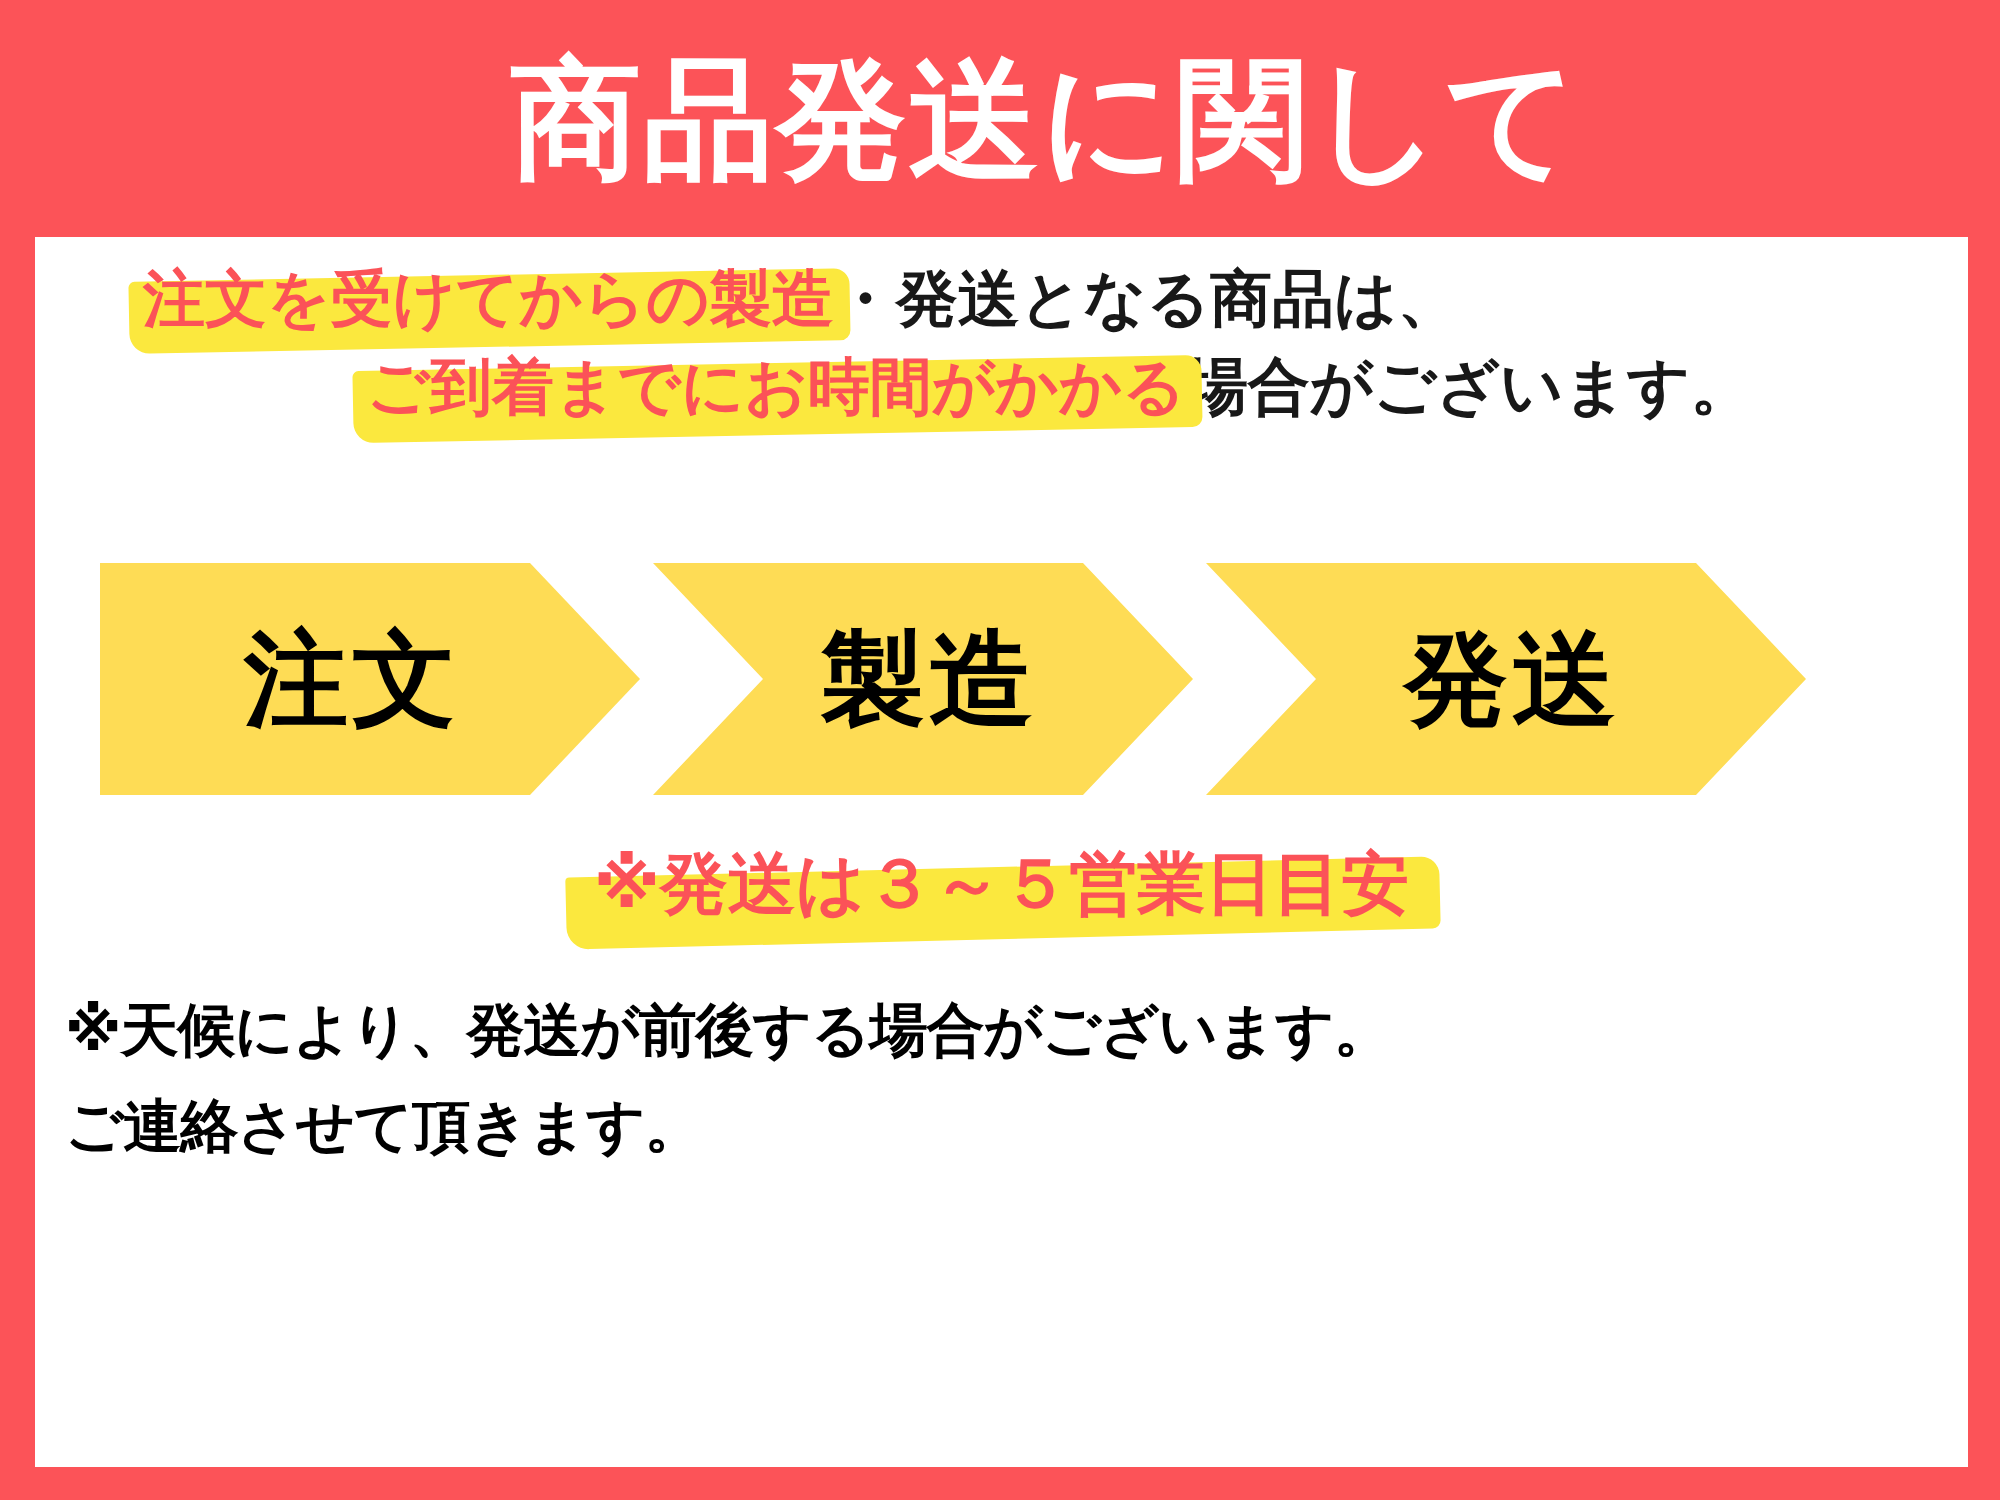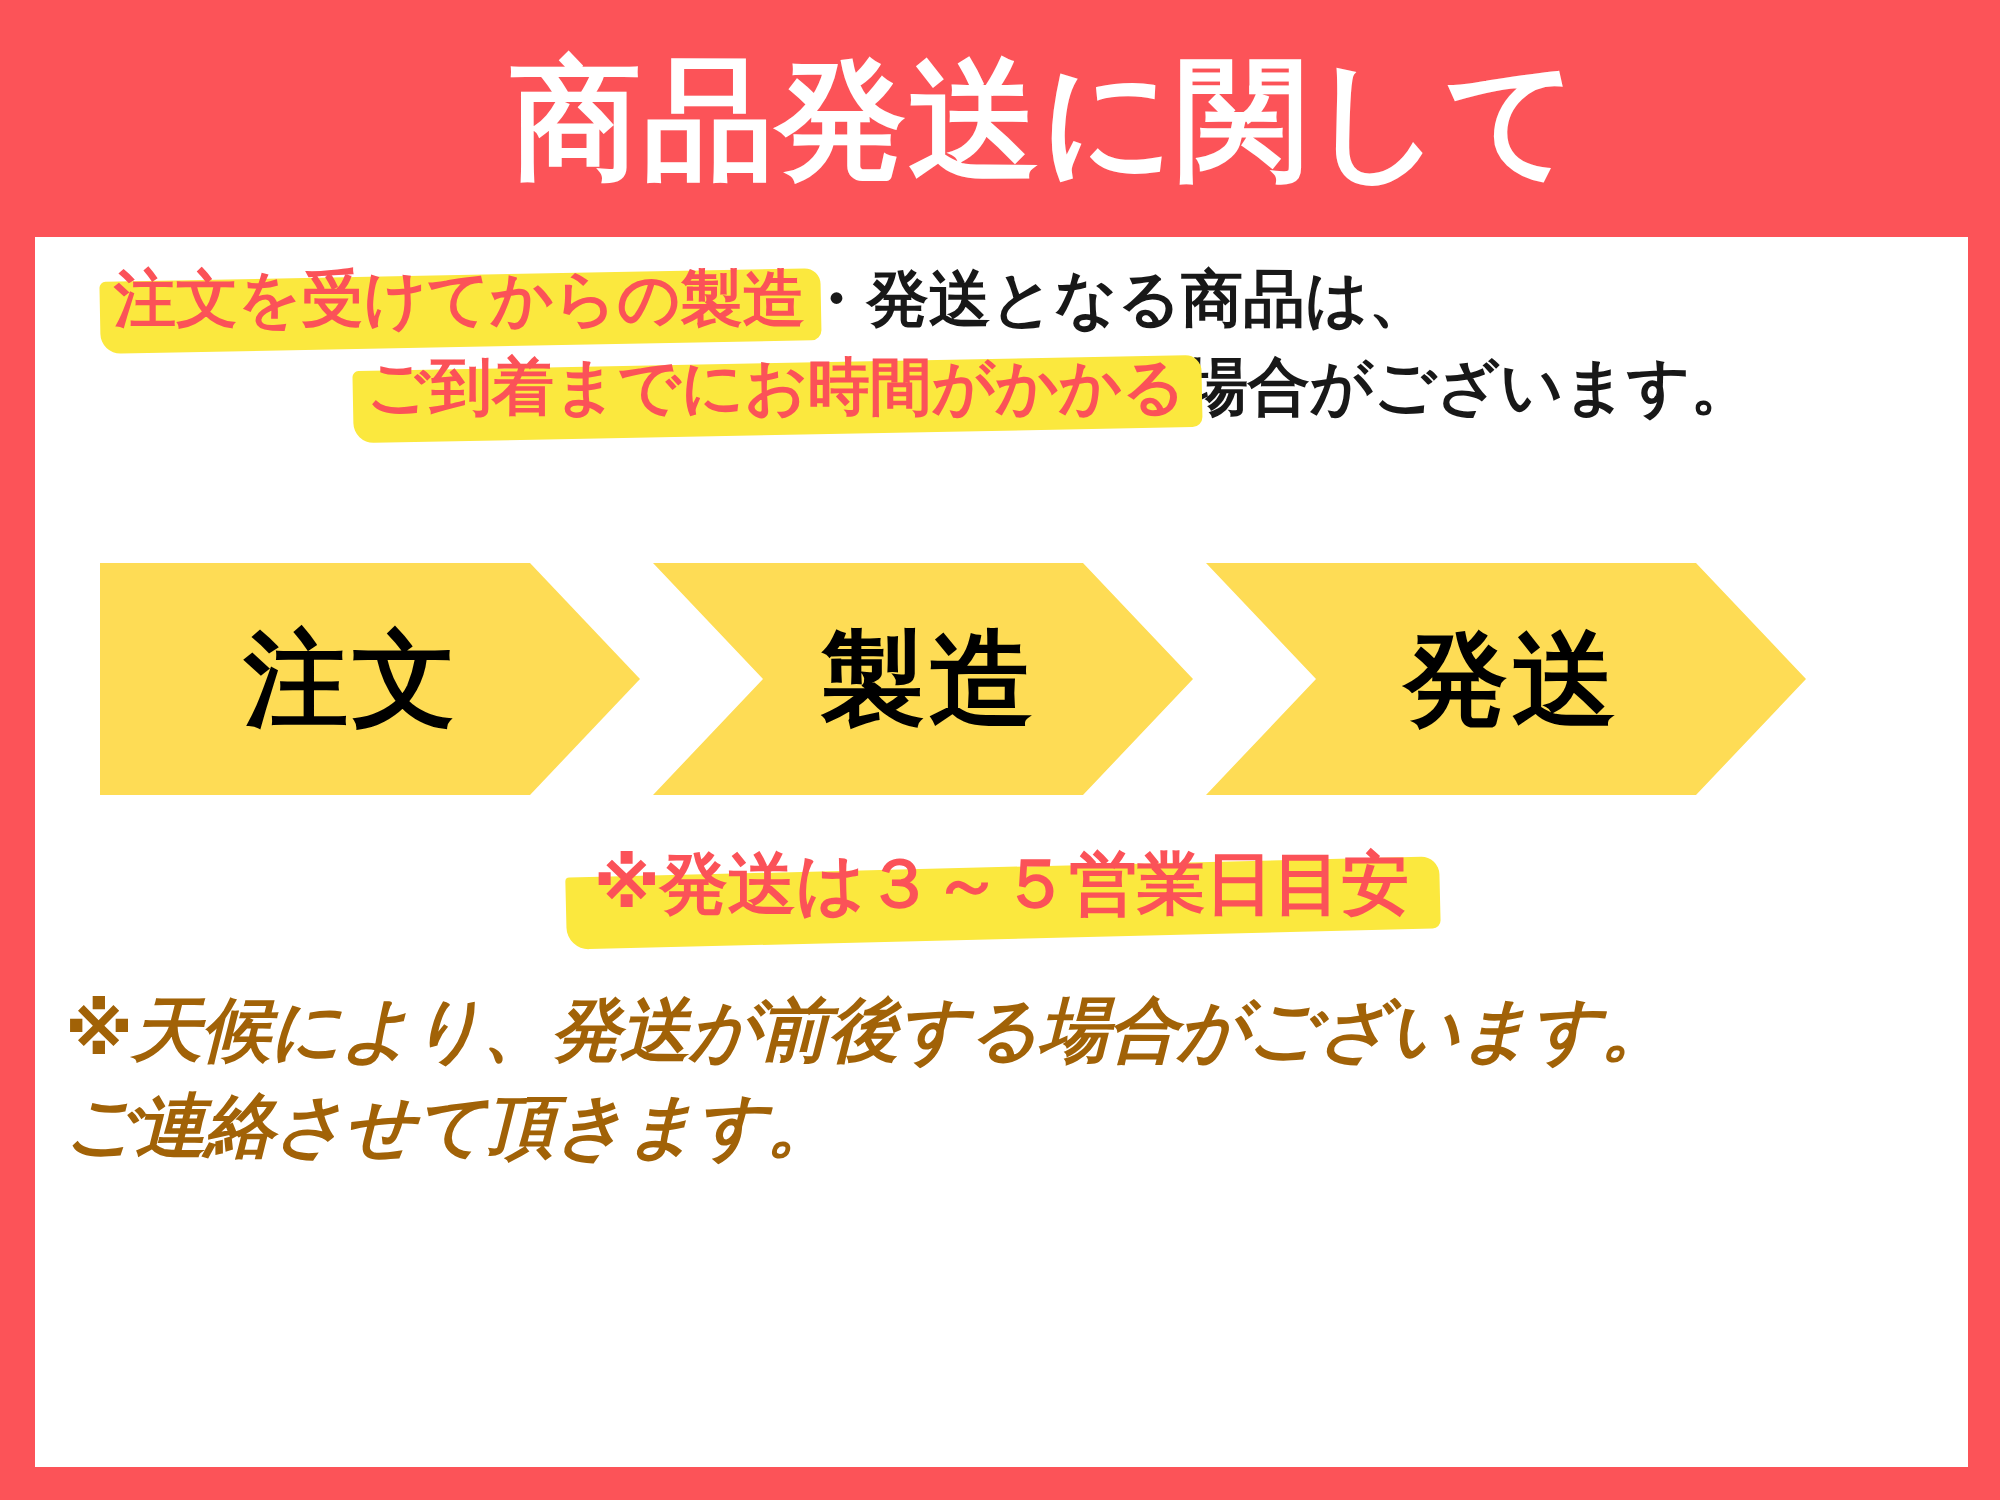--- a/index.html
+++ b/index.html
@@ -63,21 +63,21 @@
   }
   .lead-line {
     position: relative;
     height: 88px;
     white-space: nowrap;
     font-size: 62px;
     font-weight: 700;
     line-height: 88px;
     color: #1a1a1a;
   }
-  .lead-line.l1 { padding-left: 79px; }
+  .lead-line.l1 { padding-left: 108px; }
   .lead-line.l2 { padding-left: 116px; text-align: center; }
 
   .hl-wrap {
     position: relative;
     display: inline-block;
     white-space: nowrap;
   }
   
   .hl-wrap::before {
     content: "";
@@ -176,27 +176,26 @@
   }
 
   
   .notes {
     position: absolute;
     left: 30px;
     top: 745px;
     width: 1900px;
   }
   .note-line {
-    font-size: 70px;
-    font-weight: 700;
-    color: #a16207;
+    font-size: 58px;
+    font-weight: 700;
+    color: #000000;
     line-height: 96px;
     white-space: nowrap;
     letter-spacing: -1px;
-    font-style: italic;
   }
 </style>
 </head>
 <body>
 
 <div id="page">
 
   <div class="title-banner">
     <div class="title-text">商品発送に関して</div>
   </div>

